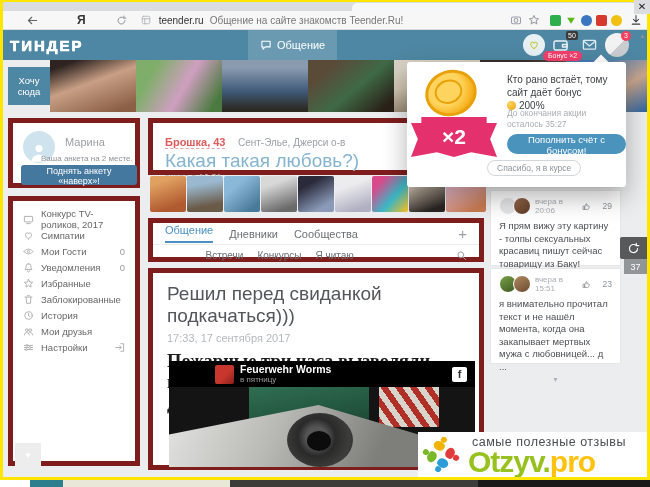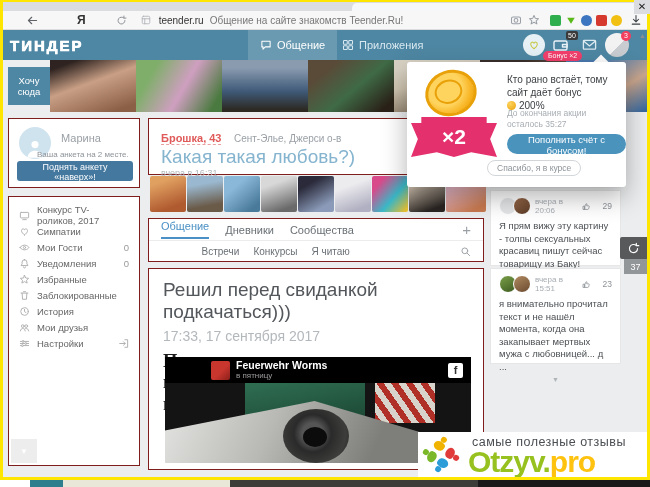--- a/index.html
+++ b/index.html
@@ -25,39 +25,39 @@
         text-shadow:0 0 0 #fff; -webkit-text-stroke:.6px #fff;}
   .navitem{top:0;height:30px;display:flex;align-items:center;gap:5px;color:#d9e9f1;font-size:11px;padding:0 12px;}
   .navitem.active{background:rgba(255,255,255,.16);color:#fff;}
   .hbadge{position:absolute;font-size:7px;color:#fff;border-radius:2px;padding:0 2px;line-height:9px;}
   
   .hero{left:0;top:60px;width:650px;height:52px;overflow:hidden;}
   .hero .ph{position:absolute;top:0;height:52px;width:86px;}
   .wantbox{left:8px;top:7px;width:42px;height:38px;background:#4e87a3;color:#fff;font-size:9.5px;
            display:flex;align-items:center;justify-content:center;text-align:center;line-height:1.2;z-index:2;}
   
-  .card{background:#fff;border:1px solid #7f1d1d;}
+  .card{background:#fff;border:5px solid #7f1d1d;}
   
   .avatar-ph{border-radius:50%;background:#cfe3ee;display:flex;align-items:flex-end;justify-content:center;overflow:hidden;}
   .raise-btn{background:#44789f;color:#fff;border:none;border-radius:3px;font-size:9px;width:100%;height:20px;}
   .mrow{display:flex;align-items:center;gap:7px;height:16px;padding:0 10px;font-size:9.5px;color:#666;}
   .mrow .mic{width:11px;height:11px;color:#b0b0b0;flex:none;}
   .mrow .cnt{margin-left:auto;color:#999;}
   
   .author{color:#e05a5a;font-weight:bold;font-size:11px;border-bottom:1px dashed #e8a0a0;text-align:right;}
   .loc{color:#9aa0a6;font-size:10px;margin-left:8px;}
   .ptitle{color:#85b4cf;font-size:19px;}
   .ptime{color:#b3b8bc;font-size:9px;}
   .astrip .av{position:absolute;top:0;width:36px;height:36px;border-radius:2px;}
   .tabmain{font-size:11px;color:#6a7075;margin-right:16px;}
   .tabmain.active{color:#4a90c4;border-bottom:2px solid #4a90c4;padding-bottom:5px;}
   .tabsub{font-size:10px;color:#6a7075;margin-right:14px;}
   .tabsub.active{color:#4a90c4;margin-top:47px;}
   .posttitle{font-size:19px;color:#53575b;}
-  .postdate{font-size:14px;color:#b3b8bc;}
+  .postdate{font-size:11px;color:#b3b8bc;}
   .headline{font-family:"Liberation Serif","DejaVu Serif",serif;font-weight:bold;font-size:18.5px;line-height:1.16;color:#1d1d1d;}
   
   .vid{background:#000;overflow:hidden;padding-left:38px;}
   .vhead{height:26px;display:flex;align-items:center;padding:0 8px;gap:6px;}
   .vchan{color:#fff;font-weight:bold;font-size:10.5px;line-height:1.1;}
   .vtime{color:#9a9a9a;font-size:8px;}
   .fbox{margin-left:auto;width:15px;height:15px;background:#fff;border-radius:2px;color:#333;
         font-weight:bold;font-size:11px;display:flex;align-items:center;justify-content:center;}
   
   .promo{left:407px;top:62px;width:219px;height:125px;background:#fff;border-radius:3px;z-index:30;
@@ -159,31 +159,20 @@
   <div class="abs shead">
     <div class="abs logo">ТИНДЕР</div>
     <div class="abs navitem active" style="left:248px">
       <span class="ic" style="width:12px;height:12px">
           <svg viewBox="0 0 16 16" fill="none" stroke="currentColor" stroke-width="1.4" stroke-linecap="round" stroke-linejoin="round">
             <path d="M2.5 3h11v7.5H7L4 13.5v-3H2.5z"></path>
           </svg>
         </span>
       <span>Общение</span>
     </div>
-    <div class="abs navitem" style="left:330px">
-      <span class="ic" style="width:12px;height:12px">
-          <svg viewBox="0 0 16 16" fill="none" stroke="currentColor" stroke-width="1.4" stroke-linecap="round" stroke-linejoin="round">
-            <rect x="2" y="2" width="5" height="5" rx="1"></rect>
-            <rect x="9" y="2" width="5" height="5" rx="1"></rect>
-            <rect x="2" y="9" width="5" height="5" rx="1"></rect>
-            <rect x="9" y="9" width="5" height="5" rx="1"></rect>
-          </svg>
-        </span>
-      <span>Приложения</span>
-    </div>
     <div class="abs" style="left:523px;top:4px;width:22px;height:22px;border-radius:50%;background:#e7f1f5;display:flex;align-items:center;justify-content:center">
       <span class="ic" style="width:12px;height:12px;color:#c9c94a">
           <svg viewBox="0 0 16 16" fill="none" stroke="currentColor" stroke-width="1.4" stroke-linecap="round" stroke-linejoin="round">
             <path d="M8 13C2.5 9.2 2.8 5.2 5.3 4.3 6.7 3.8 8 4.8 8 5.8c0-1 1.3-2 2.7-1.5 2.5.9 2.8 4.9-2.7 8.7z"></path>
           </svg>
         </span>
     </div>
     <span class="ic abs" style="left:551px;top:7px;width:19px;height:16px;color:#eaf3f7">
         <svg viewBox="0 0 16 16" fill="none" stroke="currentColor" stroke-width="1.4" stroke-linecap="round" stroke-linejoin="round">
           <rect x="1.5" y="4" width="13" height="9" rx="1.5"></rect>

